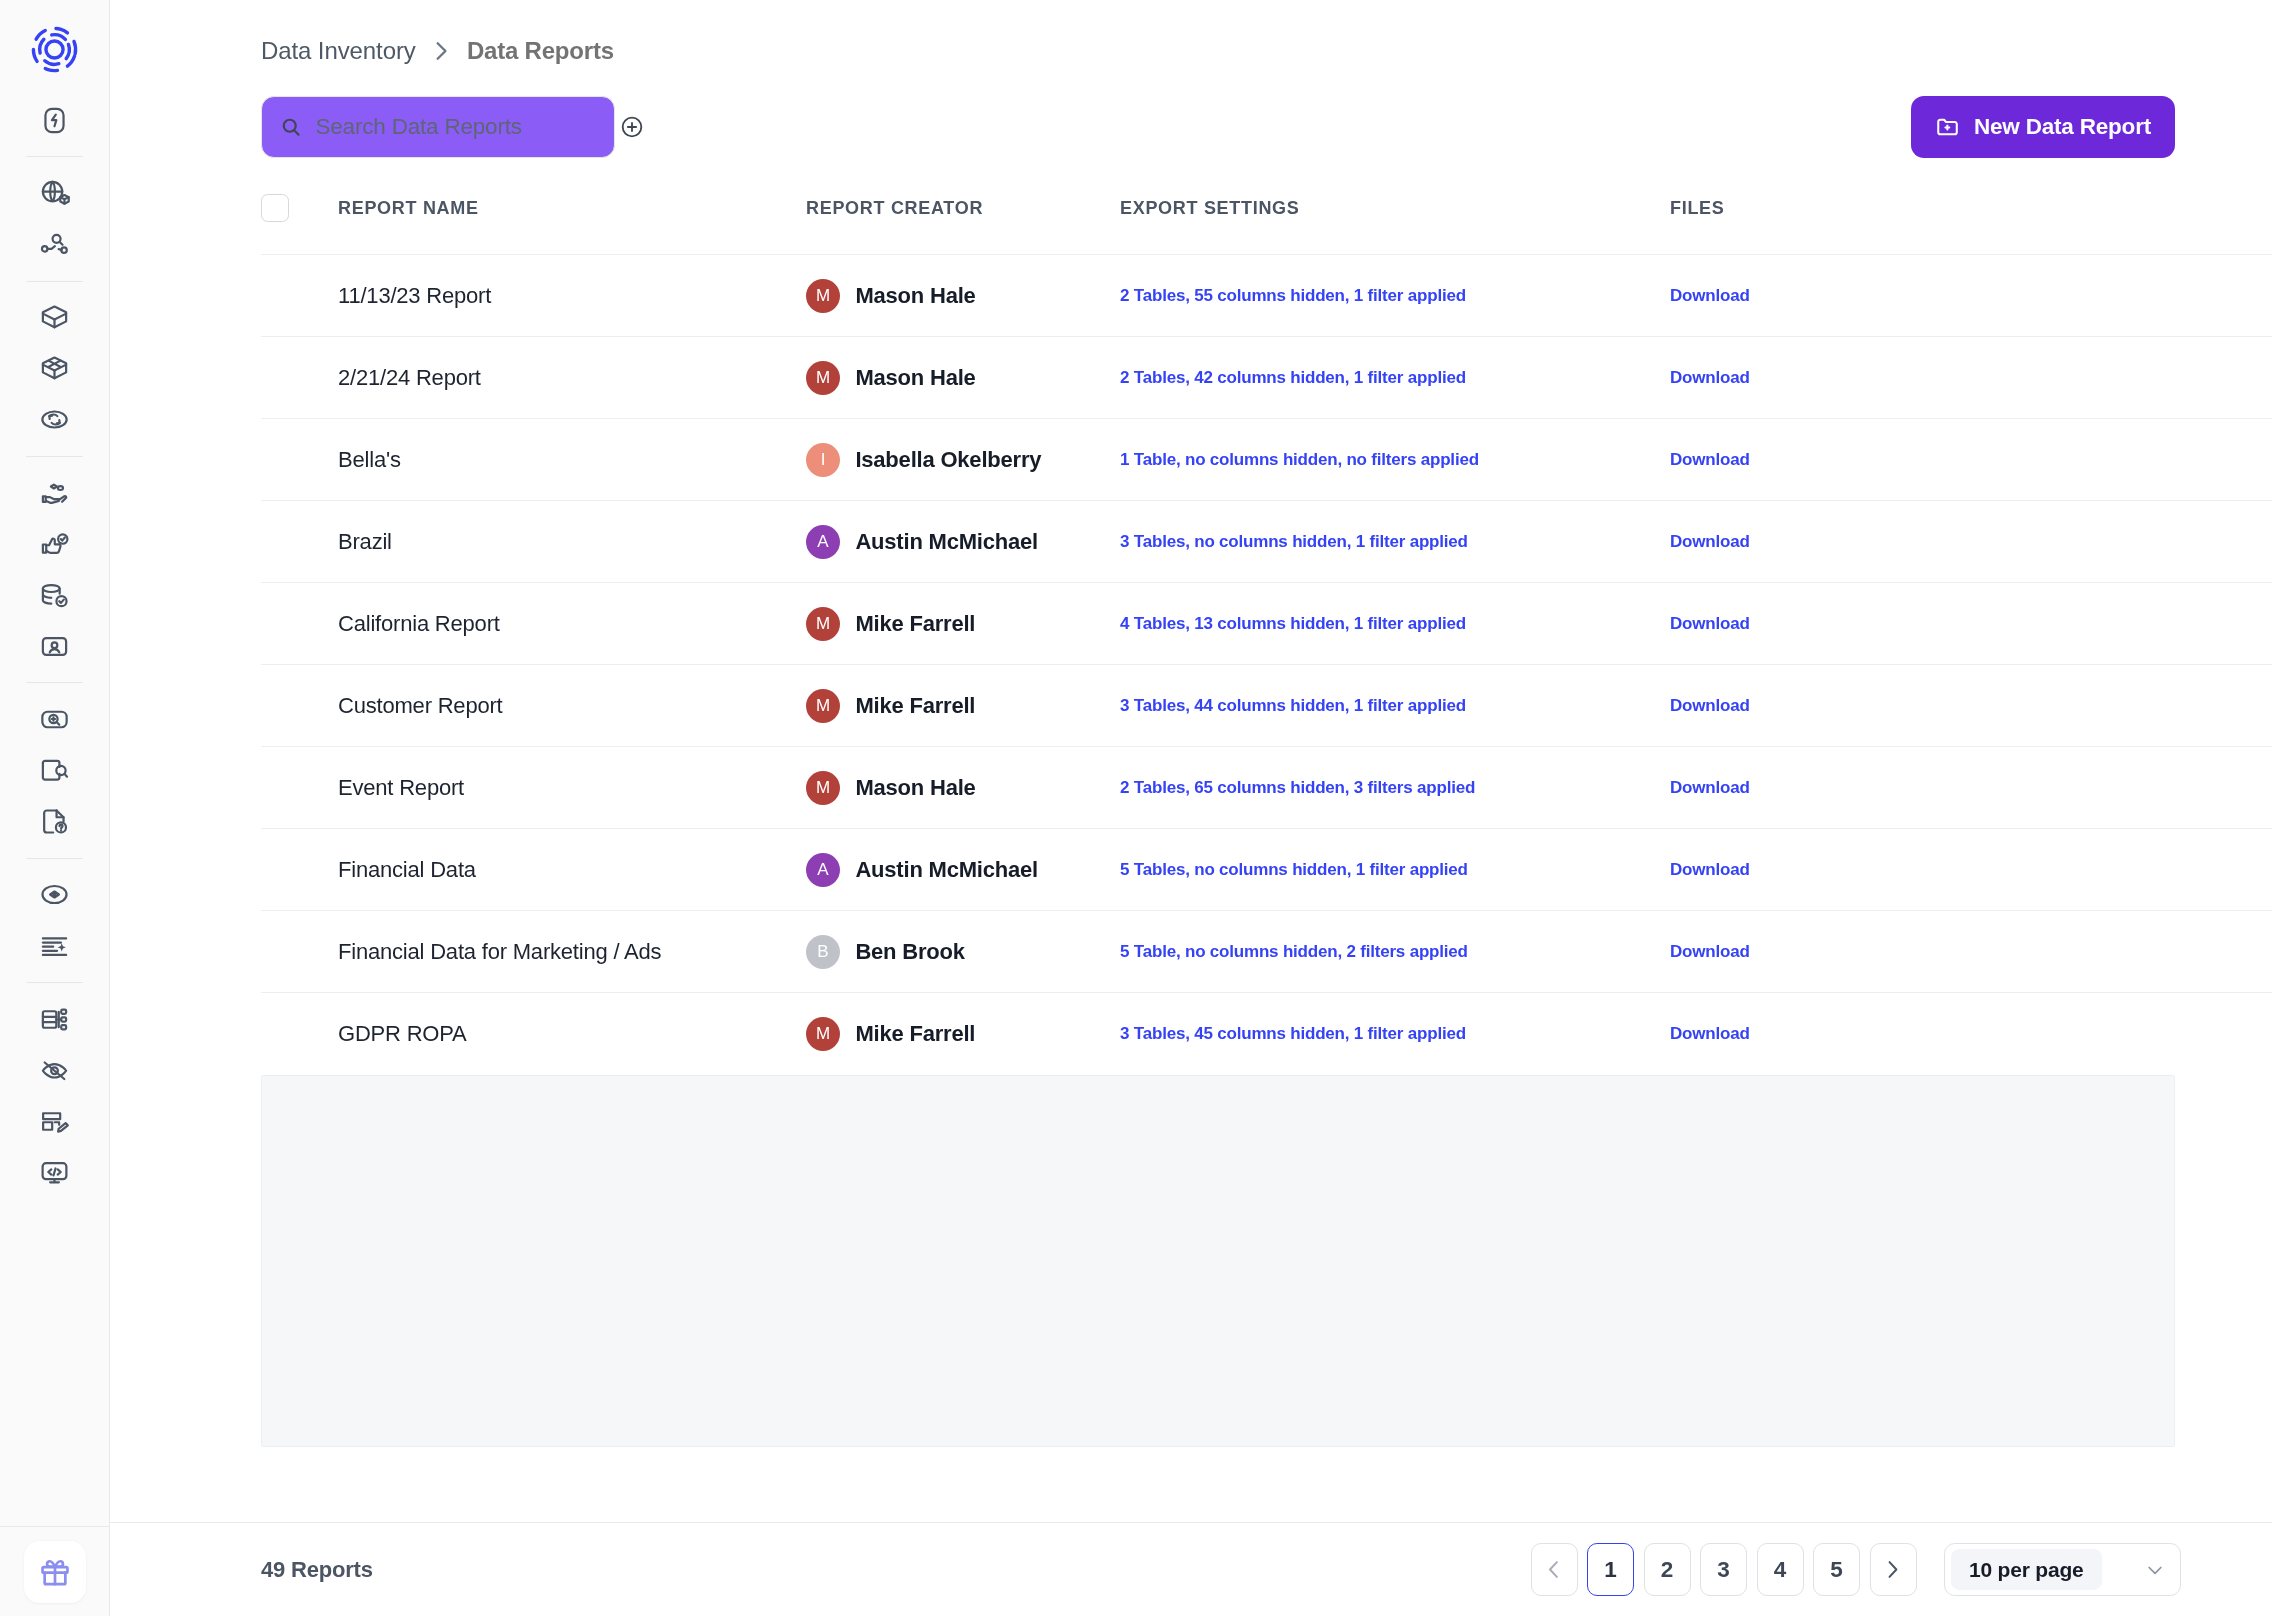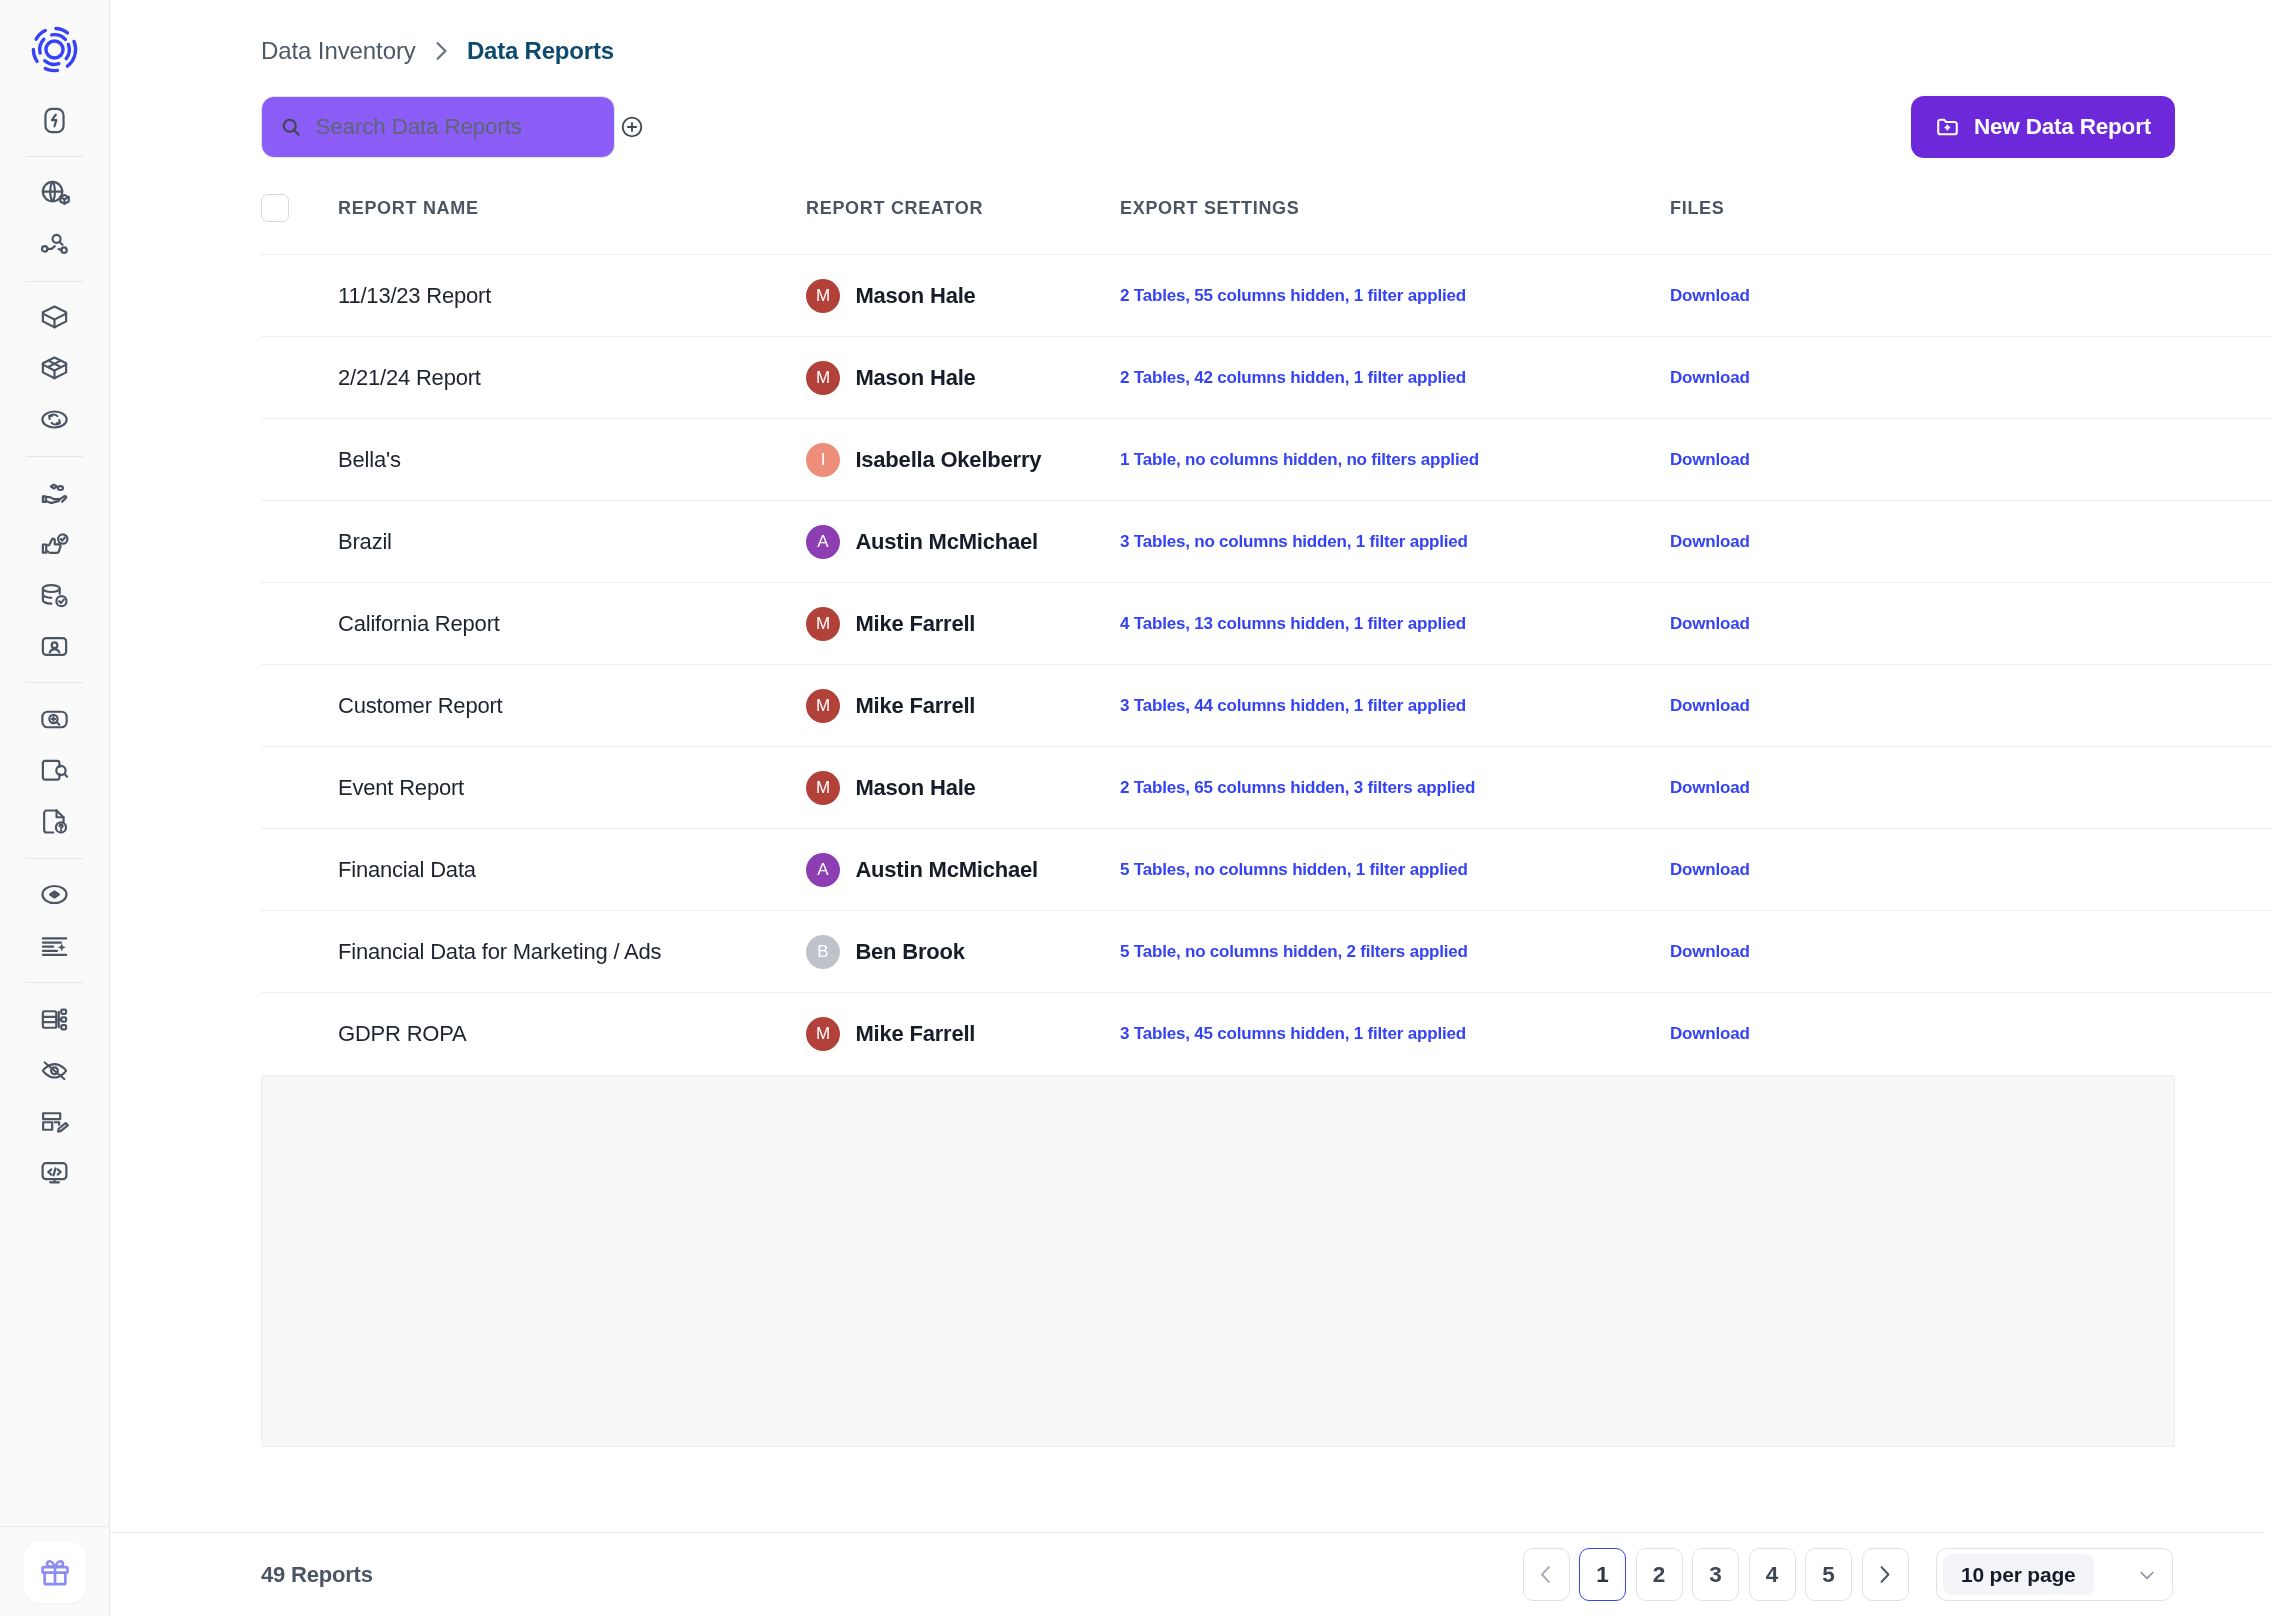--- a/index.html
+++ b/index.html
@@ -68,21 +68,21 @@
 
   .breadcrumb {
     display: flex; align-items: center;
     padding: 37px 0 0 151px;
     gap: 16.6px;
     font-size: 24px;
   }
   .bc-link { color: #4e5966; letter-spacing: -0.1px; cursor: pointer; }
   .bc-sep { color: #6a7583; font-size: 24px; line-height: 1; display:flex; }
   .bc-sep svg { width: 18px; height: 20px; }
-  .bc-current { color: #0c4a6e; font-weight: bold; letter-spacing: -0.2px; }
+  .bc-current { color: #737373; font-weight: bold; letter-spacing: -0.2px; }
 
   .toolbar {
     display: flex; align-items: center; justify-content: space-between;
     padding: 31px 98px 0 151px;
   }
   .searchbox {
     width: 354px; height: 62px;
     border: 1.2px solid #e4e6ea;
     border-radius: 13px;
     background: #8b5cf6;
@@ -196,22 +196,22 @@
     width: calc(2273px - 110px - 151px - 98px);
     height: 372px;
     background: #f6f7f9;
     border: 1.8px solid #eceef1;
     border-radius: 2.4px;
   }
 
   
   .footer {
     position: absolute;
-    left: 0; right: 8px; bottom: 0;
-    height: 84px;
+    left: 0; right: 0; bottom: 0;
+    height: 94px;
     border-top: 1.2px solid #e8e9ec;
     display: flex; align-items: center; justify-content: space-between;
     padding: 0 92px 0 151px;
   }
   .count-label {
     font-size: 22px;
     font-weight: bold;
     color: #4b5563;
     letter-spacing: -0.2px;
   }

